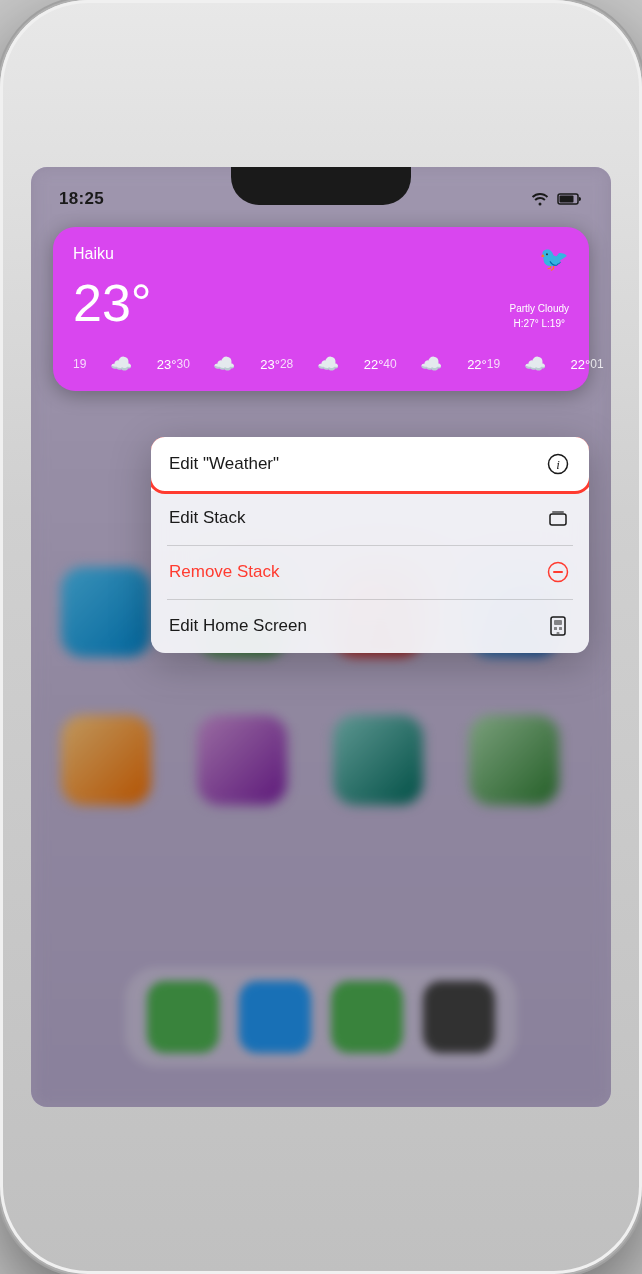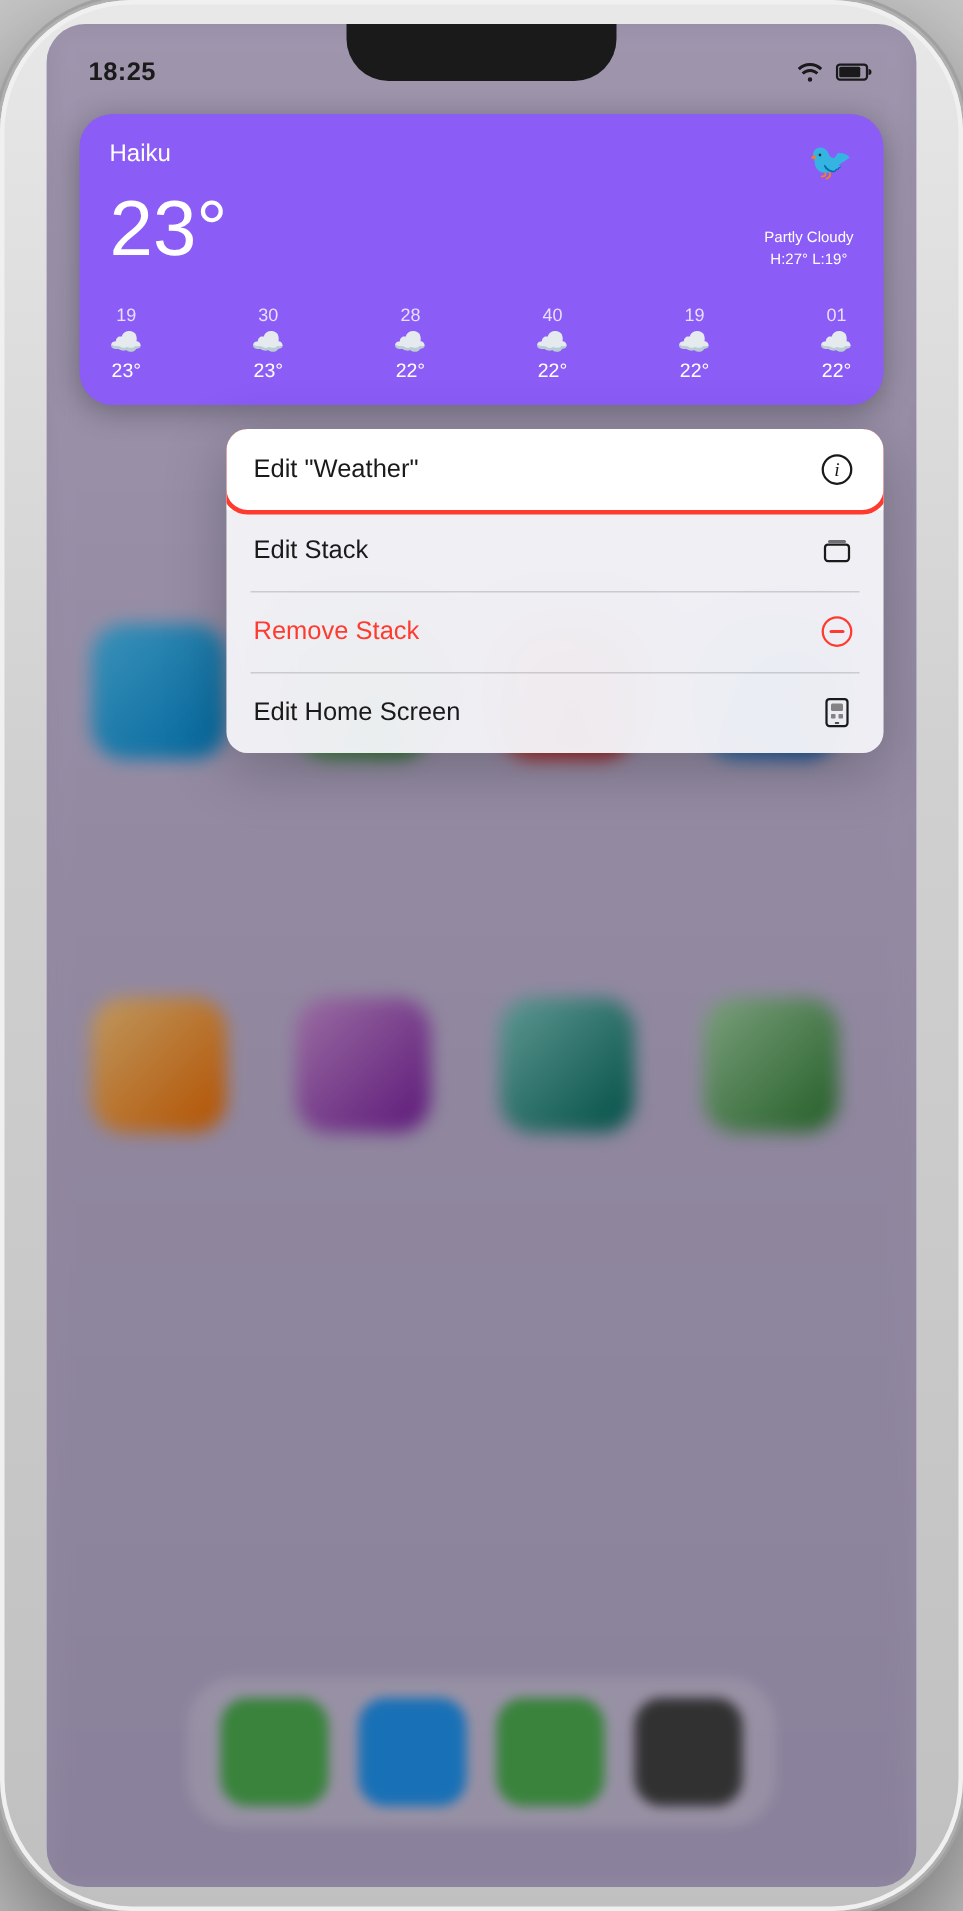--- a/index.html
+++ b/index.html
@@ -47,23 +47,23 @@
       right: -6px;
       top: 280px;
       width: 6px;
       height: 100px;
       background: #b0b0b0;
       border-radius: 0 3px 3px 0;
     }
 
     .phone-screen {
       width: 580px;
-      height: 1242px;
+      height: 940px;
       background: #c4b8d8;
-      border-radius: 26px;
+      border-radius: 16px;
       overflow: hidden;
       position: relative;
     }
 
     
     .notch {
       position: absolute;
       top: 0;
       left: 50%;
       transform: translateX(-50%);
@@ -160,21 +160,21 @@
       height: 72px;
       border-radius: 18px;
     }
 
     
     .weather-widget {
       position: absolute;
       top: 60px;
       left: 22px;
       right: 22px;
-      background: #8b5cf6;
+      background: #d946ef;
       border-radius: 22px;
       padding: 18px 20px 16px;
       z-index: 10;
       box-shadow: 0 4px 20px rgba(0,0,0,0.3);
     }
 
     .widget-header {
       display: flex;
       justify-content: space-between;
       align-items: flex-start;
@@ -214,23 +214,23 @@
     }
 
     .widget-forecast {
       display: flex;
       justify-content: space-between;
       padding-top: 8px;
     }
 
     .forecast-item {
       display: flex;
-      flex-direction: column;
-      align-items: center;
-      gap: 0;
+      flex-direction: row;
+      align-items: center;
+      gap: 24px;
       text-align: center;
     }
 
     .forecast-hour {
       font-size: 12px;
       color: rgba(255,255,255,0.8);
     }
 
     .forecast-cloud {
       font-size: 18px;

